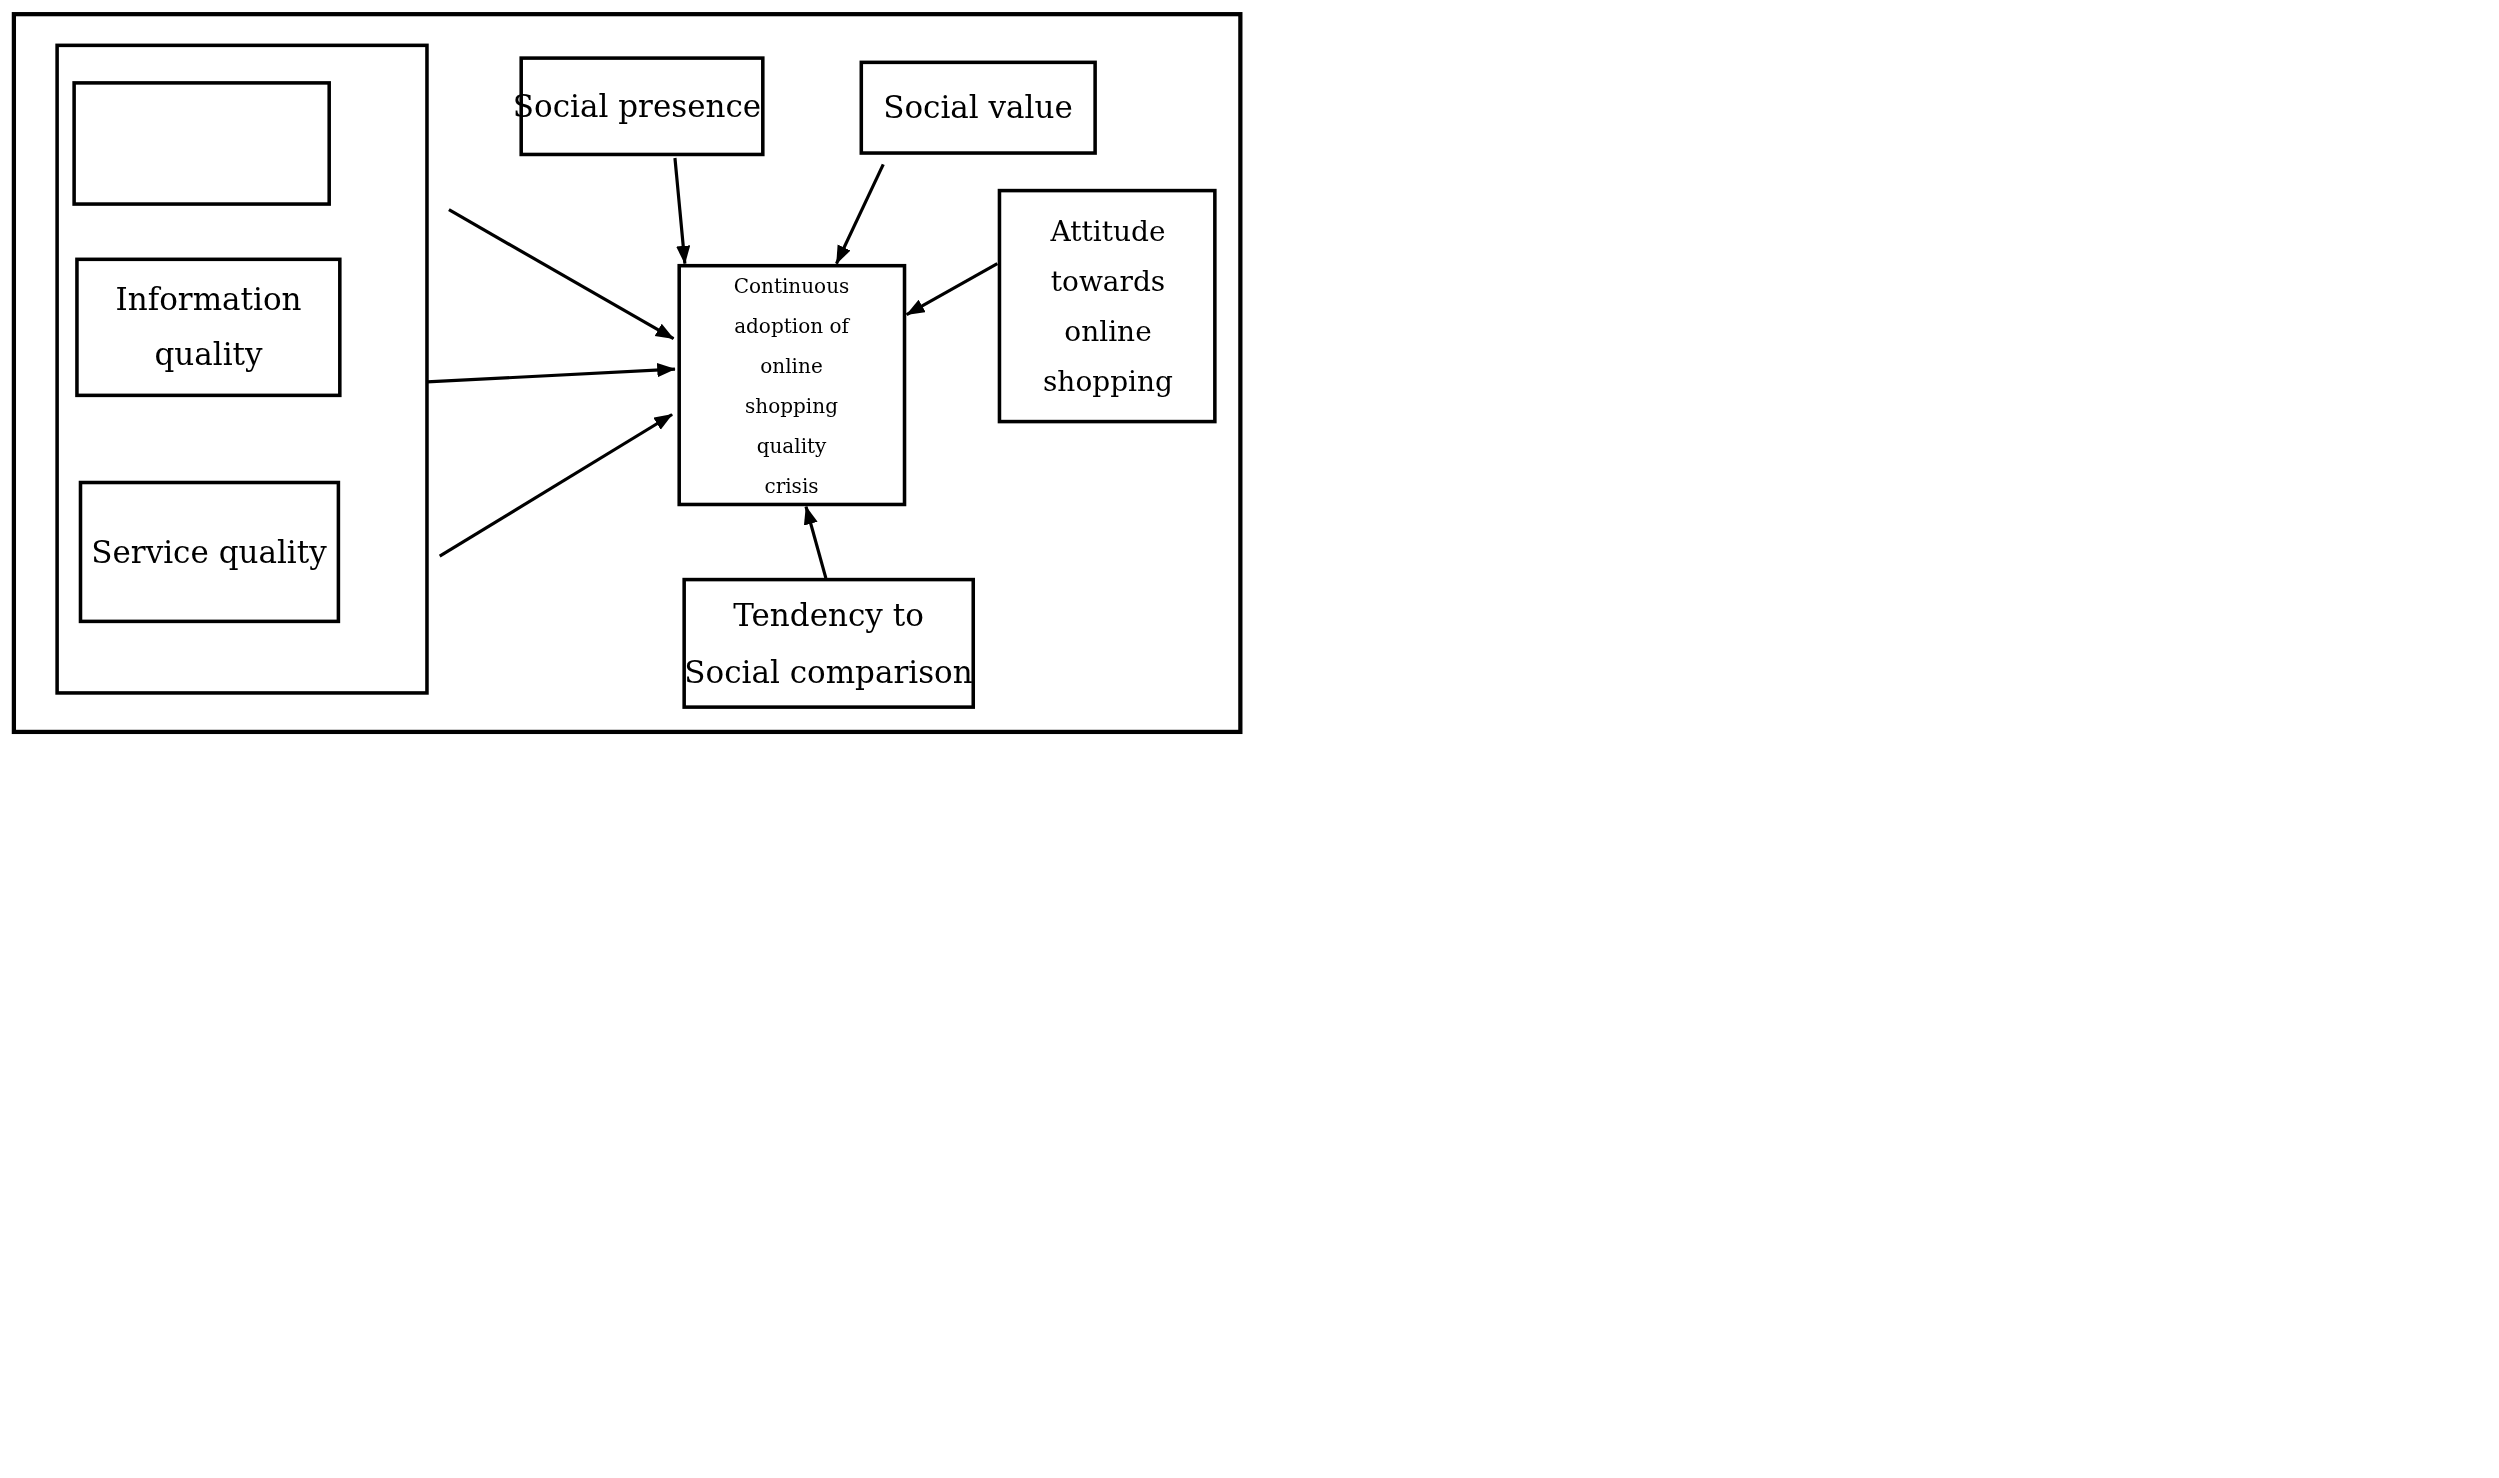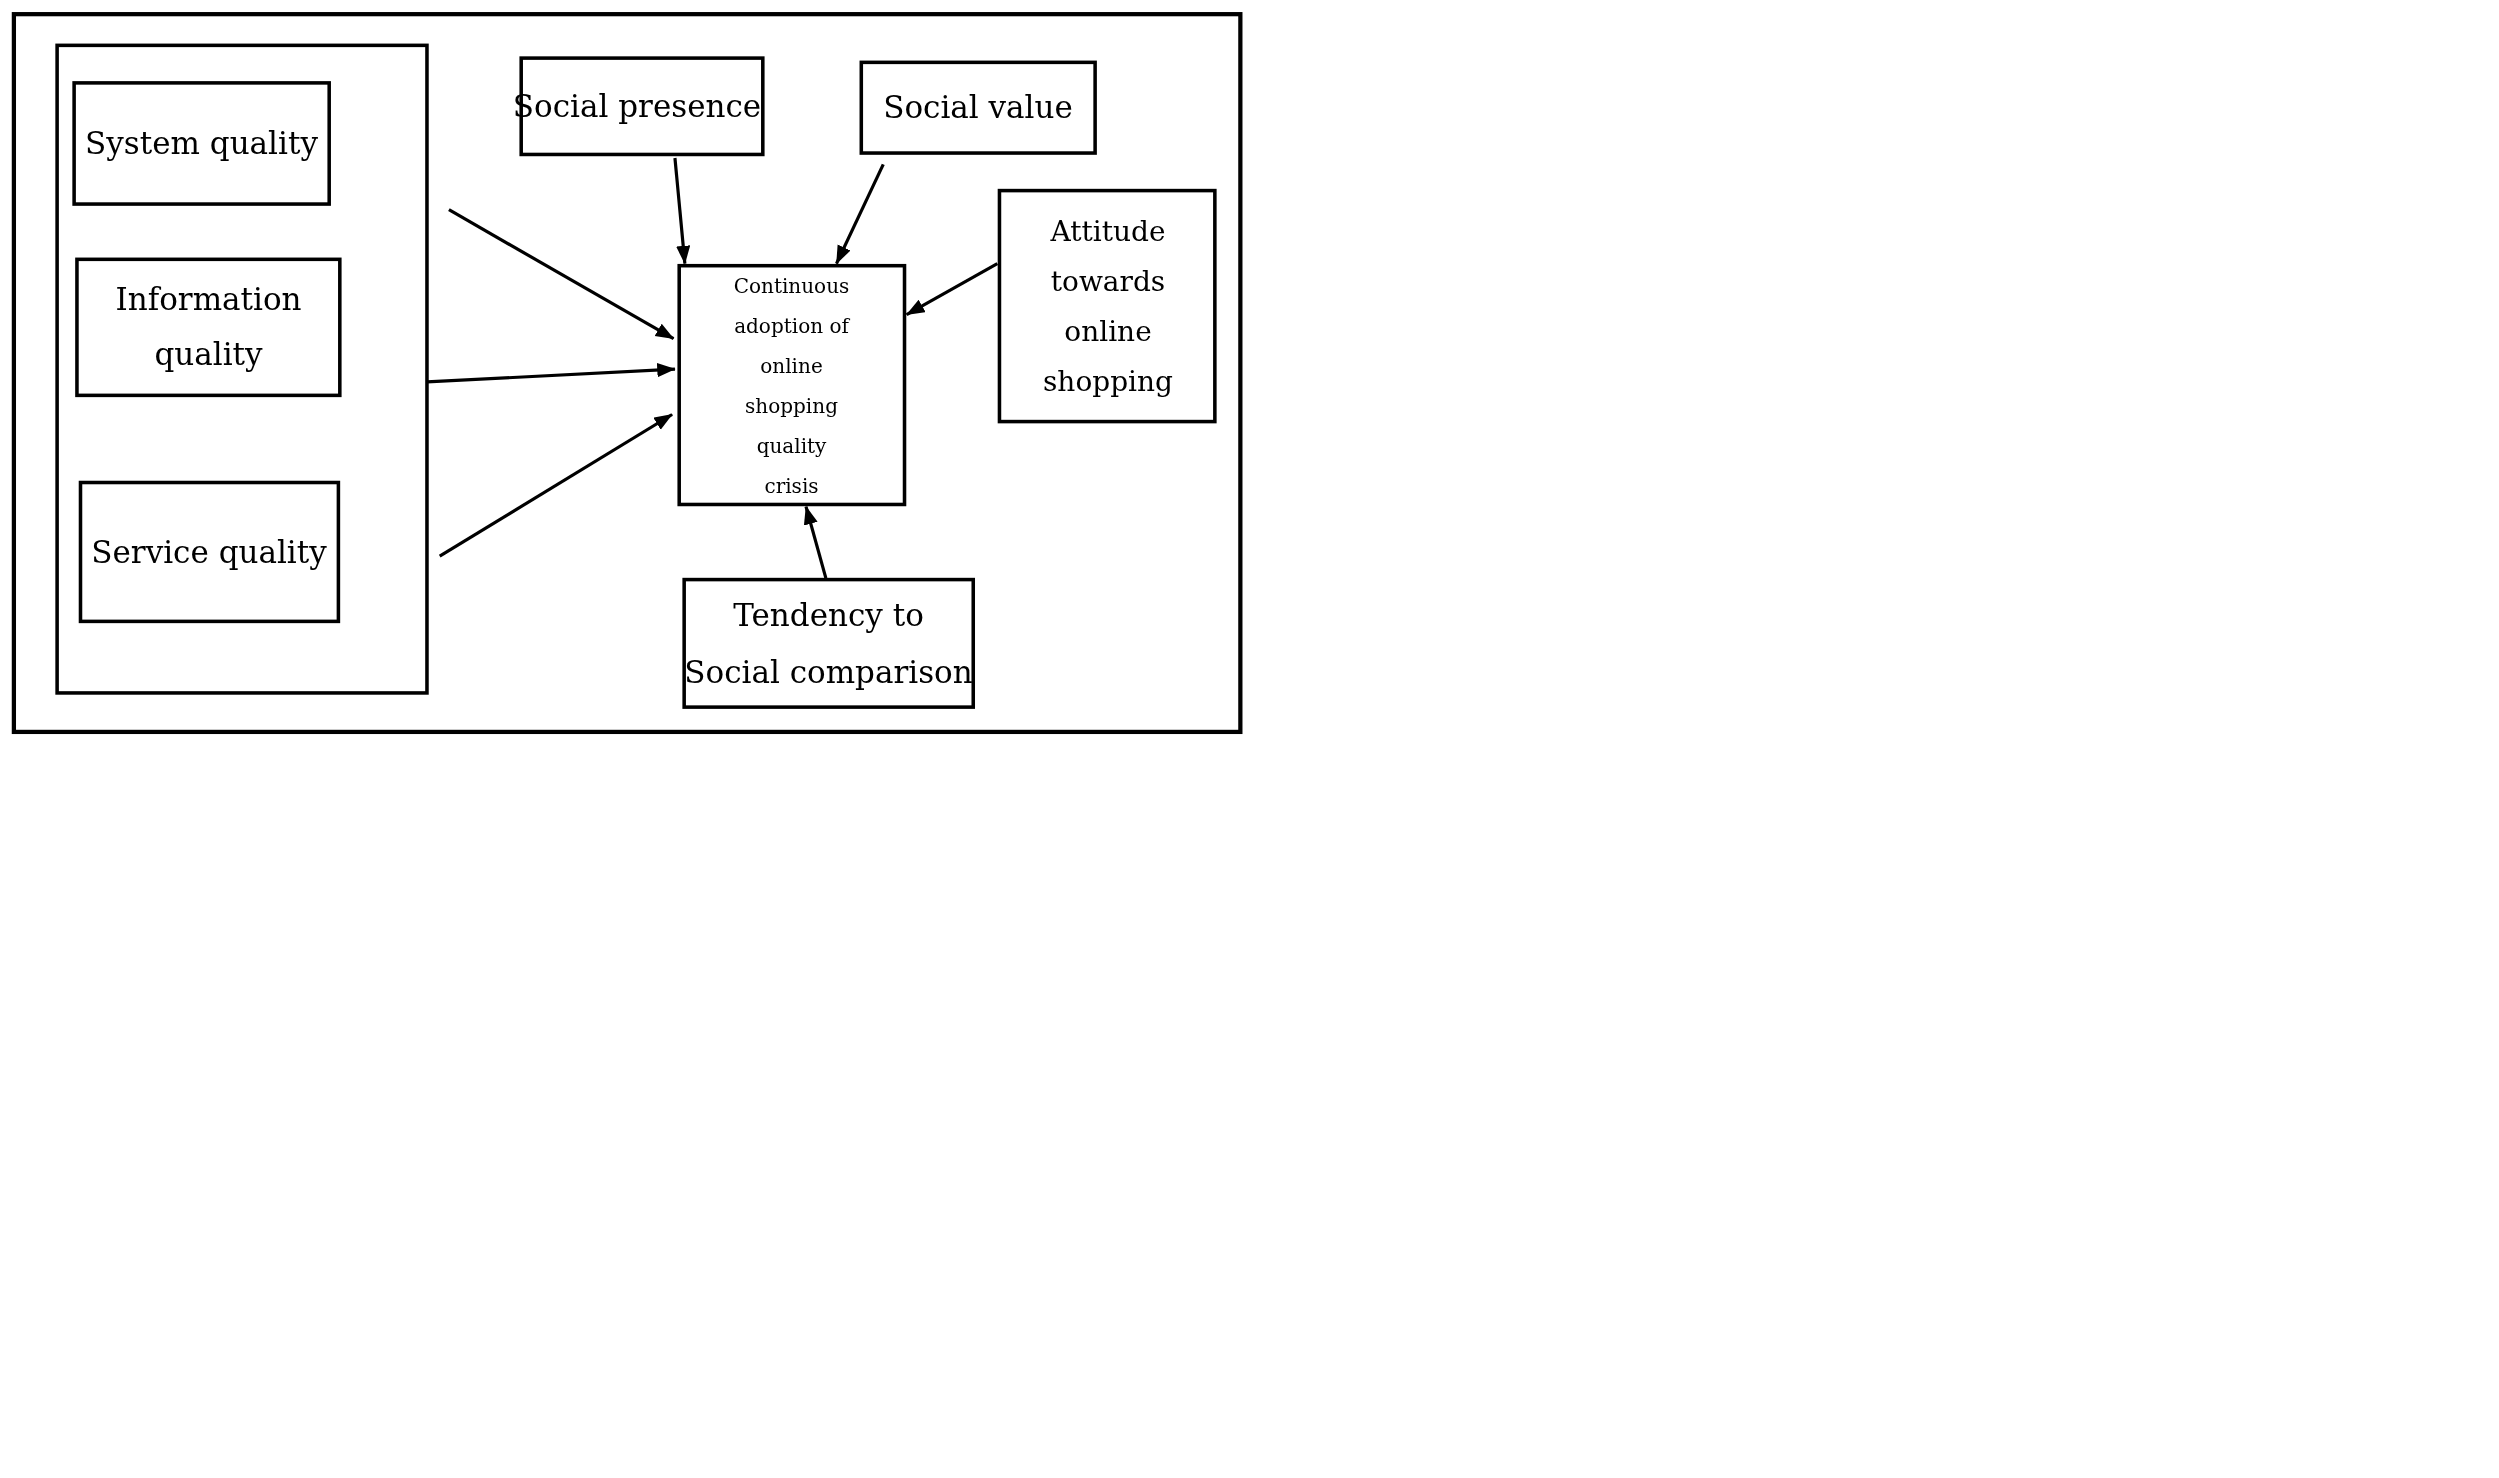--- a/index.html
+++ b/index.html
@@ -67,23 +67,20 @@
 
     <line x1="633" y1="296" x2="950" y2="478" stroke="#000000" stroke-width="4.5" marker-end="url(#arrowhead)"></line>
     <line x1="602" y1="539" x2="952" y2="521" stroke="#000000" stroke-width="4.5" marker-end="url(#arrowhead)"></line>
     <line x1="620" y1="785" x2="948" y2="585" stroke="#000000" stroke-width="4.5" marker-end="url(#arrowhead)"></line>
     <line x1="952" y1="223" x2="966" y2="372" stroke="#000000" stroke-width="4.5" marker-end="url(#arrowhead)"></line>
     <line x1="1246" y1="232" x2="1180" y2="372" stroke="#000000" stroke-width="4.5" marker-end="url(#arrowhead)"></line>
     <line x1="1407" y1="372" x2="1279" y2="444" stroke="#000000" stroke-width="4.5" marker-end="url(#arrowhead)"></line>
     <line x1="1165" y1="816" x2="1137" y2="715" stroke="#000000" stroke-width="4.5" marker-end="url(#arrowhead)"></line>
   </svg>
 
-  <div class="label fs-outer" style="left:74px; top:83px; width:255px; height:121px;">
-    <span>System quality</span>
-  </div>
 
   <div class="label fs-info" style="left:77px; top:259px; width:263px; height:136px;">
     <span>Information</span>
     <span>quality</span>
   </div>
 
   <div class="label fs-outer" style="left:80px; top:483px; width:258px; height:139px;">
     <span>Service quality</span>
   </div>
 

